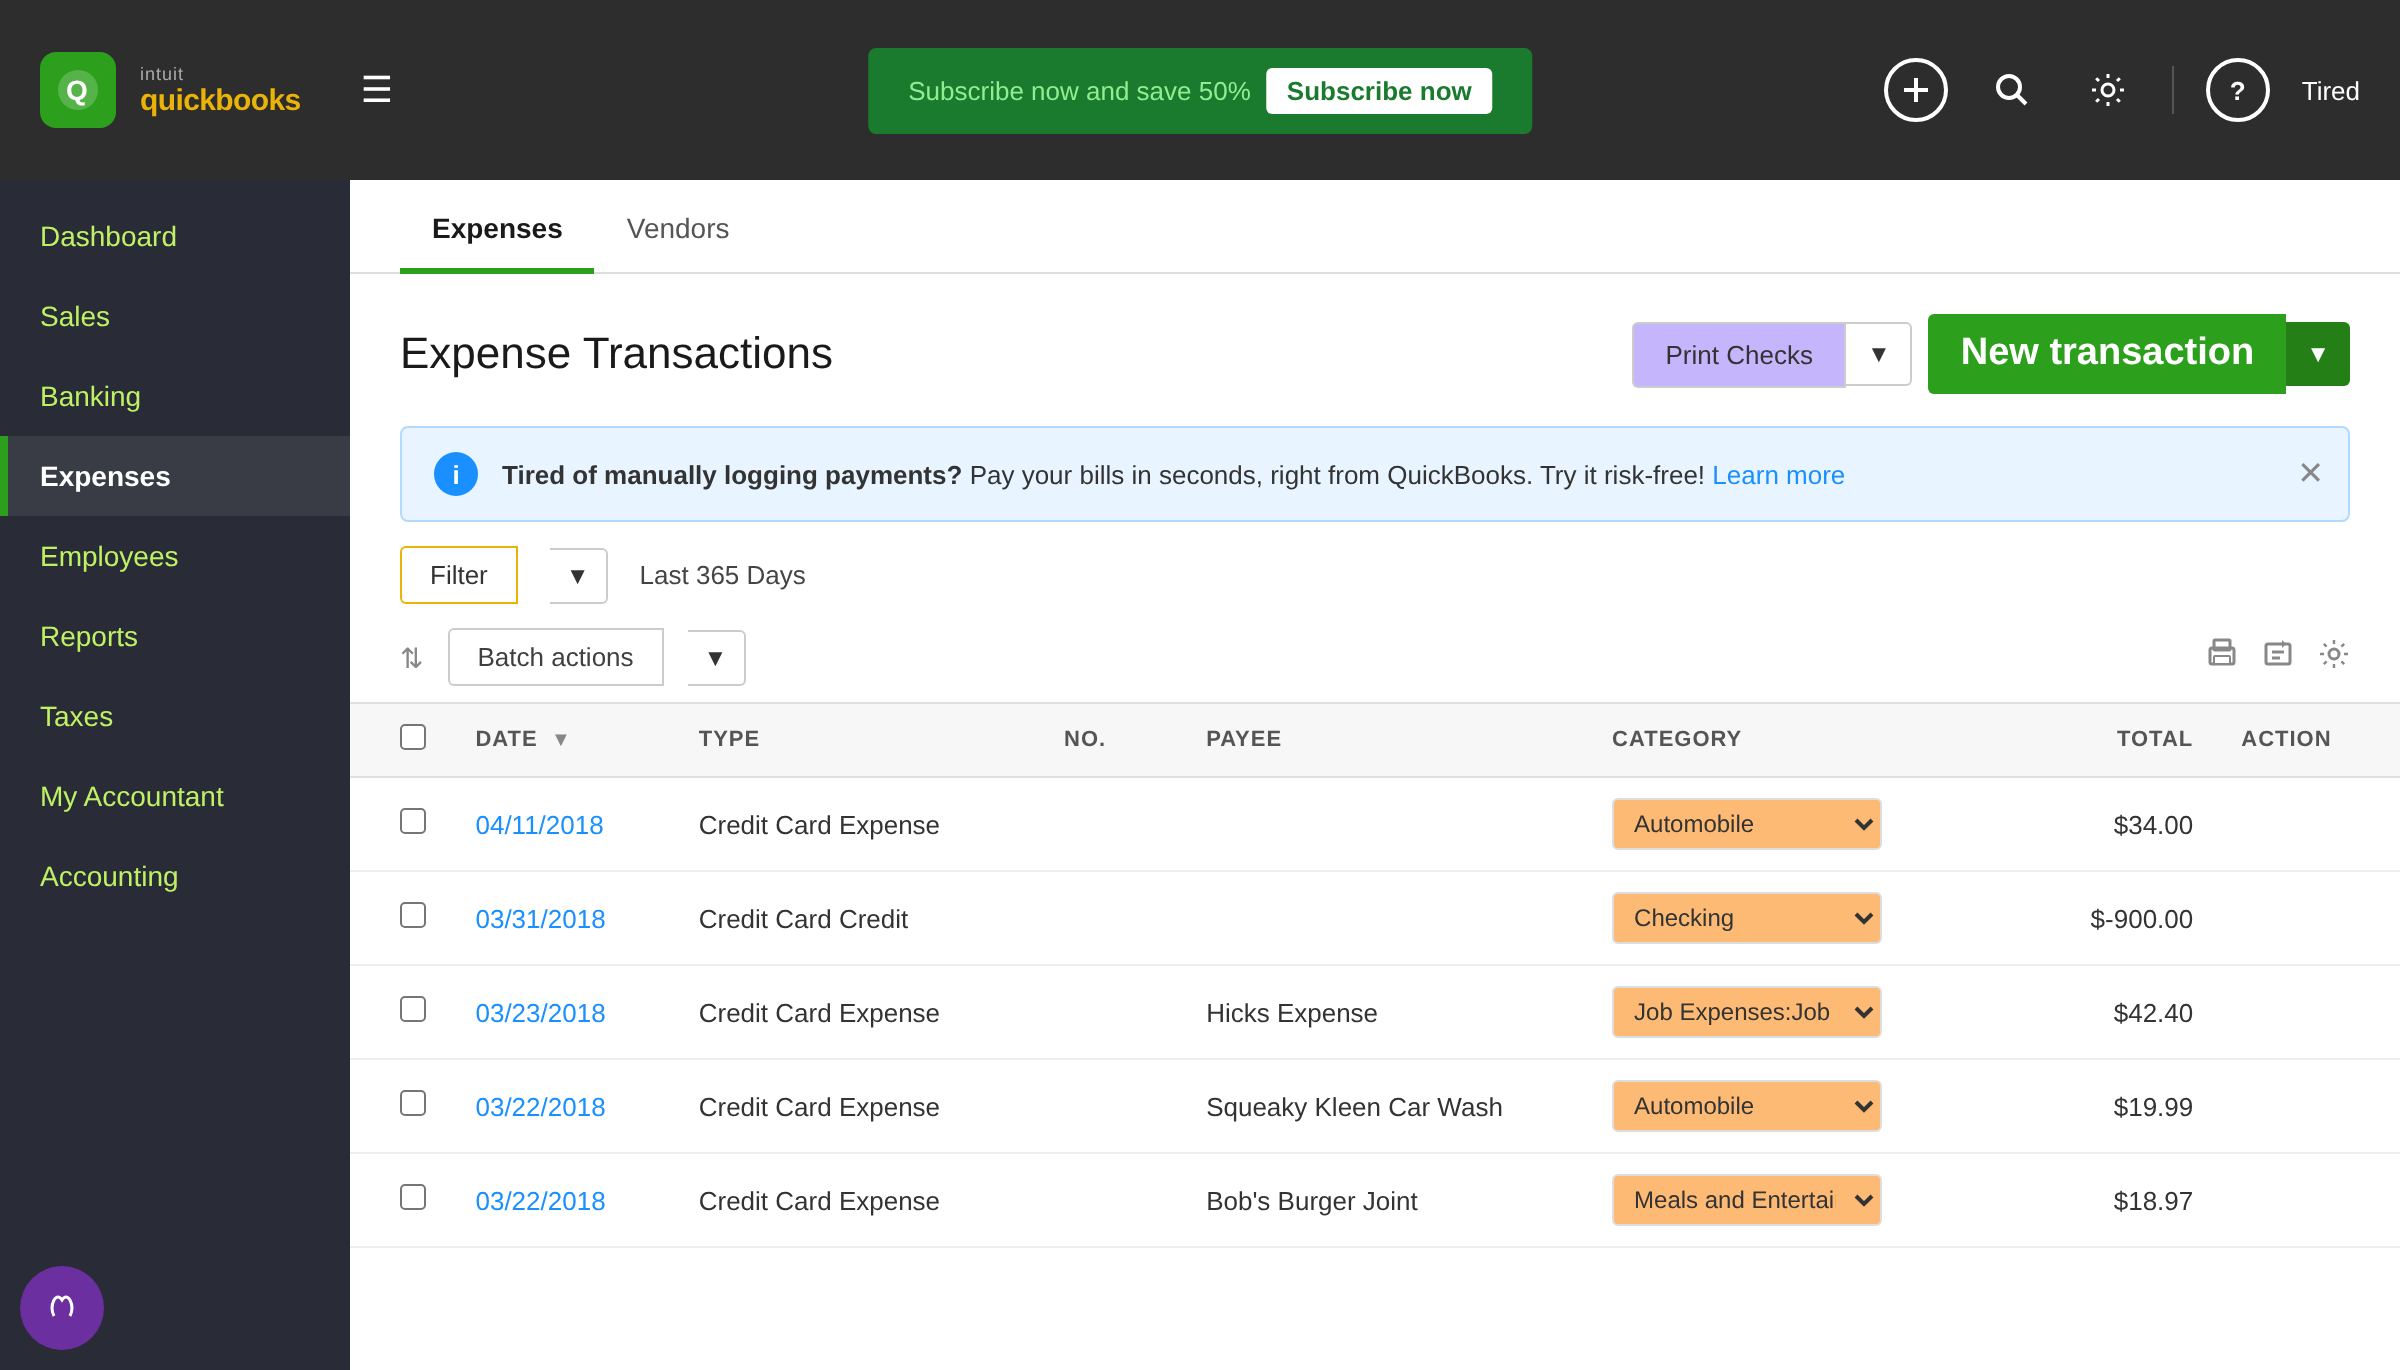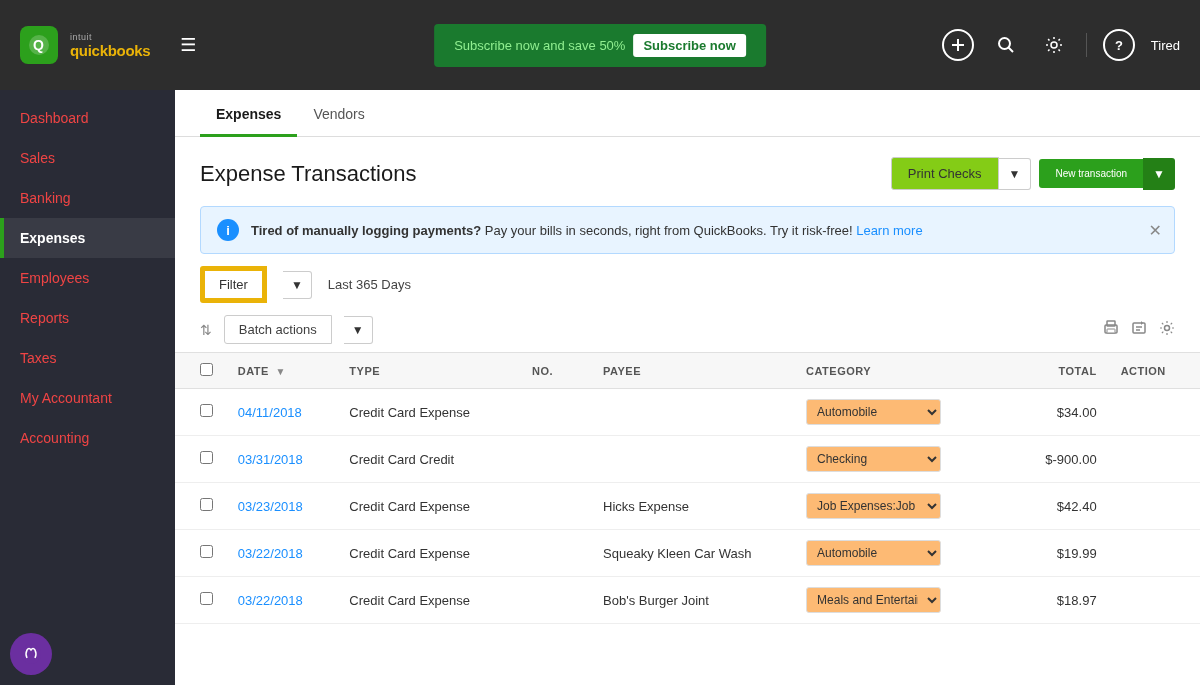--- a/index.html
+++ b/index.html
@@ -102,21 +102,21 @@
     .sidebar {
       width: 175px;
       background: #1a1a2e;
       background: #2a2a3e;
       background: #292b36;
       flex-shrink: 0;
       padding-top: 8px;
     }
     .sidebar-item {
       padding: 12px 20px;
-      color: #ef4444;
+      color: #bef264;
       font-size: 14px;
       cursor: pointer;
       position: relative;
     }
     .sidebar-item.active {
       color: white;
       font-weight: 600;
       background: rgba(255,255,255,0.08);
     }
     .sidebar-item.active::left {
@@ -172,21 +172,21 @@
       font-weight: 300;
       color: #1a1a1a;
     }
     .header-actions {
       display: flex;
       gap: 0;
       align-items: center;
     }
     .print-checks-btn {
       border: 1px solid #ccc;
-      background: #84cc16;
+      background: #c4b5fd;
       padding: 8px 16px;
       font-size: 13px;
       cursor: pointer;
       border-radius: 3px 0 0 3px;
       color: #333;
     }
     .print-checks-dropdown {
       border: 1px solid #ccc;
       border-left: none;
       background: white;
@@ -194,24 +194,24 @@
       font-size: 12px;
       cursor: pointer;
       border-radius: 0 3px 3px 0;
       color: #333;
     }
     .new-transaction-btn {
       background: #2CA01C;
       color: white;
       border: none;
       padding: 9px 16px;
-      font-size: 10px;
+      font-size: 19px;
       cursor: pointer;
       border-radius: 3px 0 0 3px;
-      font-weight: 400;
+      font-weight: 700;
       margin-left: 8px;
     }
     .new-transaction-dropdown {
       background: #248016;
       color: white;
       border: none;
       padding: 9px 10px;
       font-size: 12px;
       cursor: pointer;
       border-radius: 0 3px 3px 0;
@@ -265,21 +265,21 @@
     }
 
     
     .filter-row {
       display: flex;
       align-items: center;
       gap: 16px;
       padding: 0 25px 12px;
     }
     .filter-btn {
-      border: 5px solid #eab308;
+      border: 1px solid #eab308;
       background: white;
       padding: 6px 14px;
       font-size: 13px;
       cursor: pointer;
       border-radius: 3px 0 0 3px;
       display: flex;
       align-items: center;
       gap: 6px;
       color: #333;
     }

